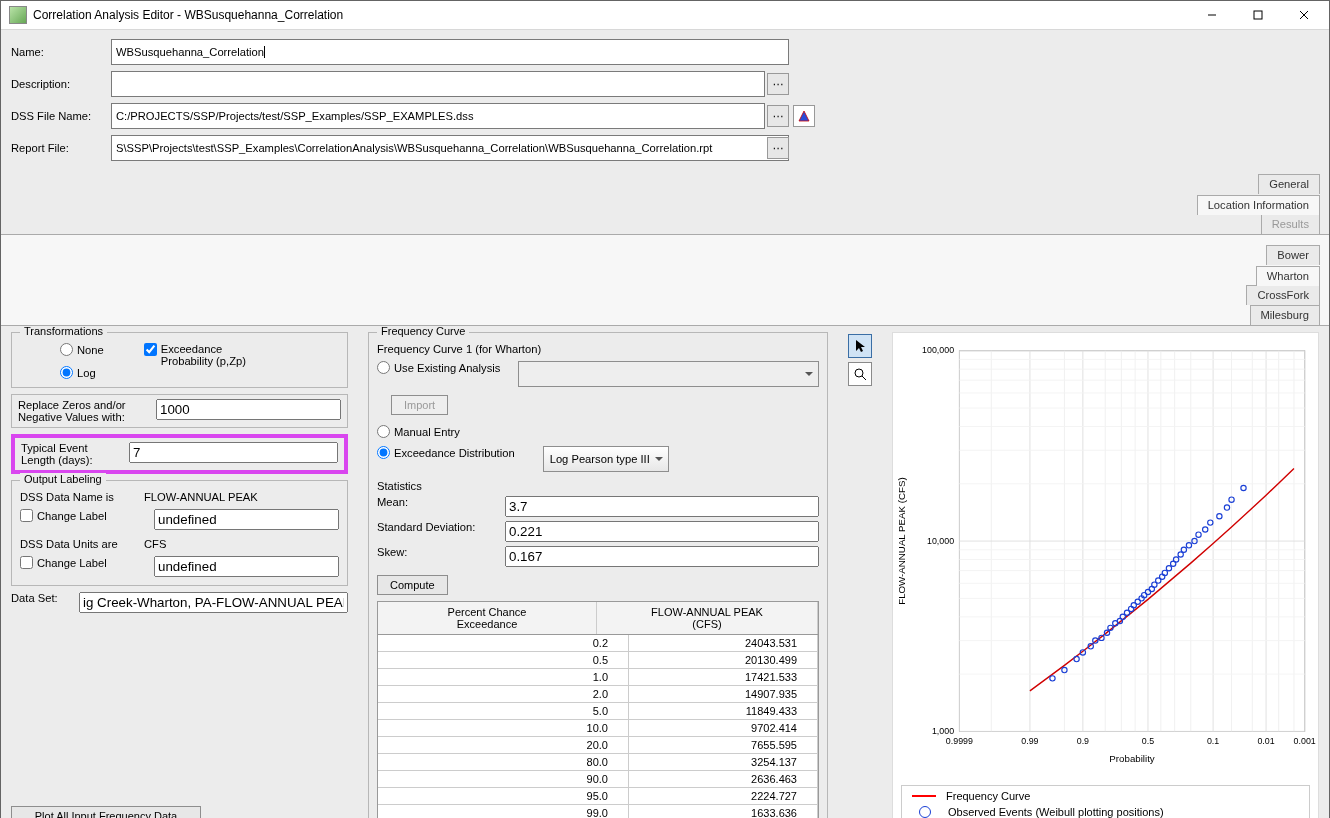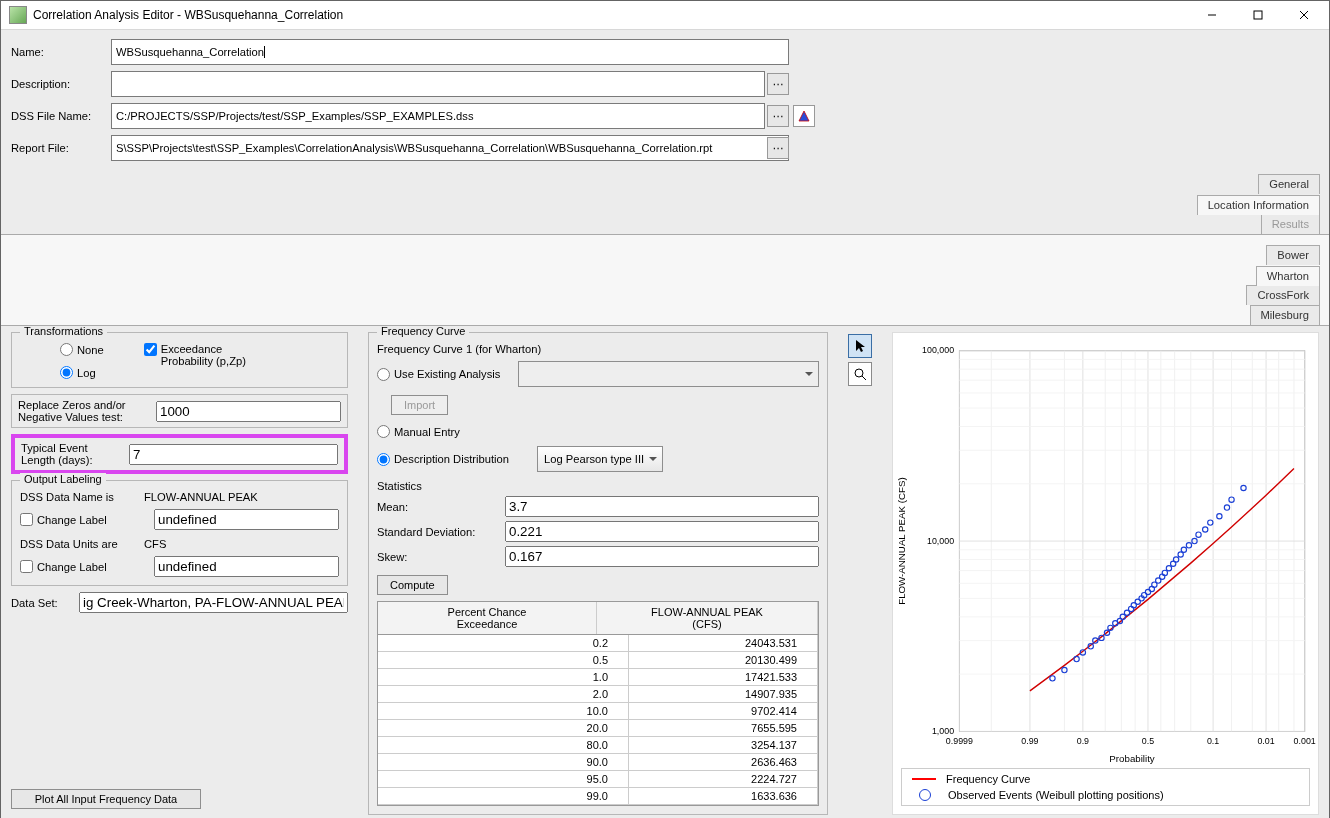--- a/index.html
+++ b/index.html
@@ -80,21 +80,21 @@
 .toolcol { flex:0 0 24px; display:flex; flex-direction:column; gap:4px; padding-top:2px; }
 .chartcol{ flex:1; display:flex; flex-direction:column; background:#fff; border:1px solid #ddd; }
 
 .groupbox {
   border:1px solid #b7b7b7; padding:10px 8px 8px 8px; position:relative;
 }
 .groupbox > .legend {
   position:absolute; top:-8px; left:8px; background:#ececec; padding:0 4px;
   font-size:11px;
 }
-.rowgap { display:flex; align-items:center; gap:8px; }
+.rowgap { display:flex; align-items:flex-start; gap:8px; }
 
 .radio, .check { display:inline-flex; align-items:center; gap:4px; margin-right:10px; }
 .radio input, .check input { margin:0; }
 
 .btn {
   border:1px solid #8e8e8e; background:#e7e7e7; padding:3px 12px;
   font-family:inherit; font-size:11px;
 }
 .btn:disabled, .btn.disabled { color:#999; background:#eee; }
 
@@ -243,21 +243,21 @@
             <label class="check" style="align-items:flex-start;">
               <input type="checkbox" checked="" style="">
               <span style="display:inline-block; max-width:110px;">Exceedance Probability (p,Zp)</span>
             </label>
           </div>
         </div>
 
         <div class="rowgap" style="border:1px solid #b7b7b7; padding:4px 6px;">
           <div style="flex:0 0 130px;">
             <div>Replace Zeros and/or</div>
-            <div>Negative Values test:</div>
+            <div>Negative Values with:</div>
           </div>
           <input class="txt" style="flex: 1 1 0%;" value="1000">
         </div>
 
         <div class="rowgap" style="border:4px solid #d946ef; padding:4px 6px;">
           <div style="flex:0 0 100px;">
             <div>Typical Event</div>
             <div>Length (days):</div>
           </div>
           <input class="txt" style="flex: 1 1 0%;" value="7">
@@ -312,21 +312,21 @@
           <div style="margin:0 0 10px 14px;"><button class="btn disabled">Import</button></div>
           <div style="margin-bottom:6px;">
             <label class="radio">
                 <input type="radio" name="fc" style="">
                 <span>Manual Entry</span>
               </label>
           </div>
           <div class="rowgap" style="margin-bottom:8px;">
             <label class="radio">
                 <input type="radio" name="fc" checked="" style="">
-                <span>Description Distribution</span>
+                <span>Exceedance Distribution</span>
               </label>
             <div class="select" style="margin-left:10px;">
                 <span>Log Pearson type III</span>
               </div>
           </div>
 
           <div style="margin-bottom:4px;">Statistics</div>
           <div class="rowgap" style="margin-bottom:4px;">
             <div style="flex:0 0 120px;">Mean:</div>
             <input class="txt" style="flex: 1 1 0%;" value="3.7">
@@ -361,20 +361,24 @@
                 <div style="flex: 0 0 210px;">0.5</div>
                 <div style="flex: 1 1 0%;">20130.499</div>
               </div>
               <div class="row">
                 <div style="flex: 0 0 210px;">1.0</div>
                 <div style="flex: 1 1 0%;">17421.533</div>
               </div>
               <div class="row">
                 <div style="flex: 0 0 210px;">2.0</div>
                 <div style="flex: 1 1 0%;">14907.935</div>
+              </div>
+              <div class="row">
+                <div style="flex: 0 0 210px;">5.0</div>
+                <div style="flex: 1 1 0%;">11849.433</div>
               </div>
               <div class="row">
                 <div style="flex: 0 0 210px;">10.0</div>
                 <div style="flex: 1 1 0%;">9702.414</div>
               </div>
               <div class="row">
                 <div style="flex: 0 0 210px;">20.0</div>
                 <div style="flex: 1 1 0%;">7655.595</div>
               </div>
               <div class="row">

